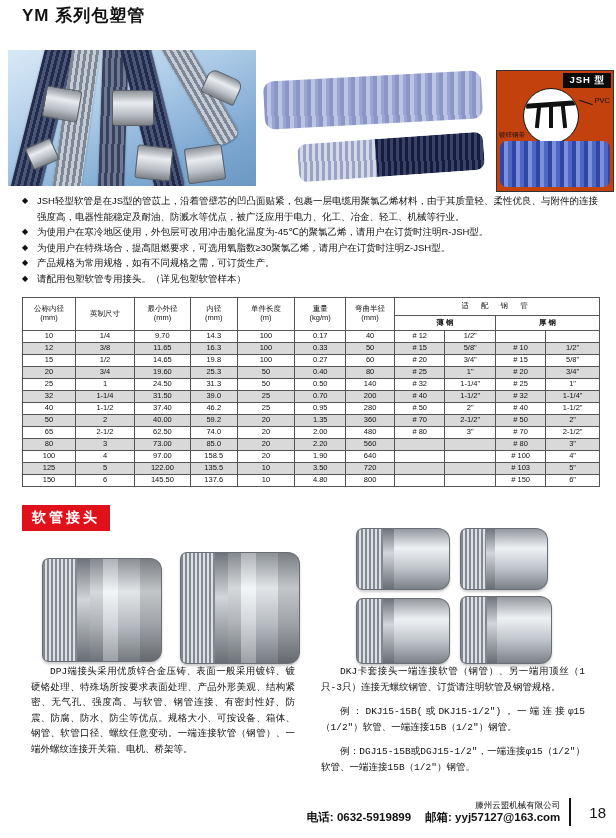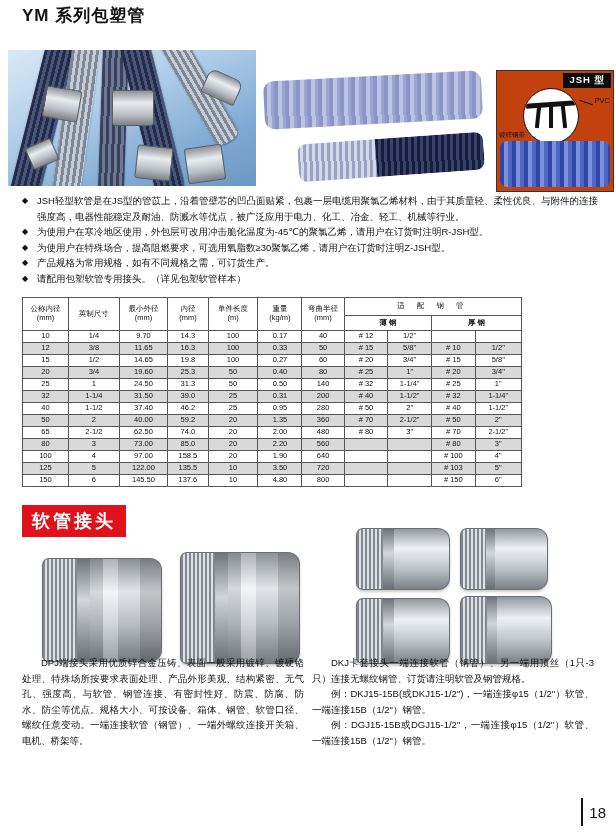--- a/index.html
+++ b/index.html
@@ -39,58 +39,58 @@
   .diag-tube{position:absolute;left:3px;right:3px;bottom:4px;height:46px;border-radius:7px;
     background:repeating-linear-gradient(90deg,#2e46a6 0 4px,#7c90dc 4px 8px,#4f67c4 8px 12px);}
 
   
   .bullets{position:absolute;left:22px;top:193px;width:580px;}
   .bullet-line{display:flex;font-size:9.5px;line-height:15.5px;color:#111;}
   .b-icon{width:15px;flex:none;font-size:8px;line-height:15.5px;}
   .b-text{flex:1;}
 
   
-  .spec-table{position:absolute;left:22px;top:297px;width:500px;border-collapse:collapse;table-layout:fixed;}
+  .spec-table{position:absolute;left:22px;top:297px;width:578px;border-collapse:collapse;table-layout:fixed;}
   .spec-table th,.spec-table td{border:1px solid #555;text-align:center;padding:0 1px;color:#111;
     font-weight:normal;font-size:7.5px;line-height:1.15;white-space:pre-line;box-sizing:border-box;}
   .spec-table thead th{height:18px;}
   .spec-table thead tr.subhead th{height:15px;font-weight:bold;}
   .spec-table th.adapter{letter-spacing:5px;}
   .spec-table tbody td{height:12px;}
   .spec-table tbody tr:nth-child(even){background:#d9d9d9;}
 
   
-  .red-badge{position:absolute;left:22px;top:505px;background:#e0111a;color:#fff;font-size:18px;font-weight:bold;
+  .red-badge{position:absolute;left:22px;top:505px;background:#e0111a;color:#fff;font-size:14px;font-weight:bold;
     padding:4px 10px;letter-spacing:3px;}
 
   
   .connector{position:absolute;display:flex;align-items:stretch;filter:drop-shadow(0 2px 1px rgba(0,0,0,.2));}
   .c-thread{width:28%;border-radius:7px 0 0 7px;border:1px solid #6a6f75;border-right:none;
     background:repeating-linear-gradient(90deg,#83888e 0 2px,#dde0e4 2px 4px);}
   .c-ring{width:11%;border-top:1px solid #6a6f75;border-bottom:1px solid #6a6f75;
     background:linear-gradient(180deg,#6f747a,#d2d6da 40%,#696e74);}
   .c-body{flex:1;border-radius:0 12px 12px 0;border:1px solid #6a6f75;border-left:none;
     background:linear-gradient(180deg,#94999f,#eef1f4 32%,#c0c5cb 65%,#7c8187);}
   .c-body.faceted{background:
     linear-gradient(90deg,rgba(0,0,0,.10) 0 18%,rgba(255,255,255,.25) 18% 40%,rgba(0,0,0,.05) 40% 70%,rgba(0,0,0,.18) 70% 100%),
     linear-gradient(180deg,#94999f,#eef1f4 32%,#c0c5cb 65%,#7c8187);}
 
   
   .desc-col{position:absolute;top:655px;width:282px;font-size:9.5px;line-height:15.5px;color:#111;text-align:justify;}
-  .desc-col p{margin:0;text-indent:2em;}
+  .desc-col p{margin:9px;text-indent:2em;font-family:Liberation Mono, monospace;}
   .desc-left{left:22px;}
   .desc-right{left:312px;}
 
   
   .footer{position:absolute;right:10px;bottom:12px;display:flex;align-items:center;}
   .contact{text-align:right;margin-right:9px;color:#111;}
   .company{font-size:8.5px;line-height:10px;}
   .phone-email{font-size:11.5px;font-weight:bold;line-height:15px;}
   .phone-email .gap{display:inline-block;width:14px;}
-  .page-num{border-left:2px solid #111;padding-left:6px;font-size:15px;color:#111;height:28px;display:flex;align-items:center;}
+  .page-num{border-left:2px solid #111;padding-left:18px;font-size:15px;color:#111;height:28px;display:flex;align-items:center;}
 </style>
 </head>
 <body>
 
 <div class="page">
 
   <div class="title">YM 系列包塑管</div>
 
   <div class="photo-left">
     <div class="tube navy" style="left:18px;top:-18px;width:30px;height:190px;transform:rotate(14deg);"></div>
@@ -252,21 +252,21 @@
           <td>1-1/4"</td>
           <td># 25</td>
           <td>1"</td>
         </tr>
         <tr>
           <td>32</td>
           <td>1-1/4</td>
           <td>31.50</td>
           <td>39.0</td>
           <td>25</td>
-          <td>0.31</td>
+          <td>0.70</td>
           <td>200</td>
           <td># 40</td>
           <td>1-1/2"</td>
           <td># 32</td>
           <td>1-1/4"</td>
         </tr>
         <tr>
           <td>40</td>
           <td>1-1/2</td>
           <td>37.40</td>
@@ -396,16 +396,22 @@
   <div class="desc-col desc-left">
     <p>DPJ端接头采用优质锌合金压铸、表面一般采用镀锌、镀硬铬处理、特殊场所按要求表面处理、产品外形美观、结构紧密、无气孔、强度高、与软管、钢管连接、有密封性好、防震、防腐、防水、防尘等优点。规格大小、可按设备、箱体、钢管、软管口径、螺纹任意变动。一端连接软管（钢管）、一端外螺纹连接开关箱、电机、桥架等。</p>
   </div>
   <div class="desc-col desc-right">
     <p>DKJ卡套接头一端连接软管（钢管）、另一端用顶丝（1只-3只）连接无螺纹钢管、订货请注明软管及钢管规格。</p>
     <p>例：DKJ15-15B(或DKJ15-1/2")，一端连接φ15（1/2"）软管、一端连接15B（1/2"）钢管。</p>
     <p>例：DGJ15-15B或DGJ15-1/2"，一端连接φ15（1/2"）软管、一端连接15B（1/2"）钢管。</p>
   </div>
 
   <div class="footer">
+    <div class="contact">
+      <div class="company">滕州云盟机械有限公司</div>
+      <div class="phone-email">
+        <span>电话: 0632-5919899</span><span class="gap"></span><span>邮箱: yyj57127@163.com</span>
+      </div>
+    </div>
     <div class="page-num">18</div>
   </div>
 
 </div>
 
 </body></html>

